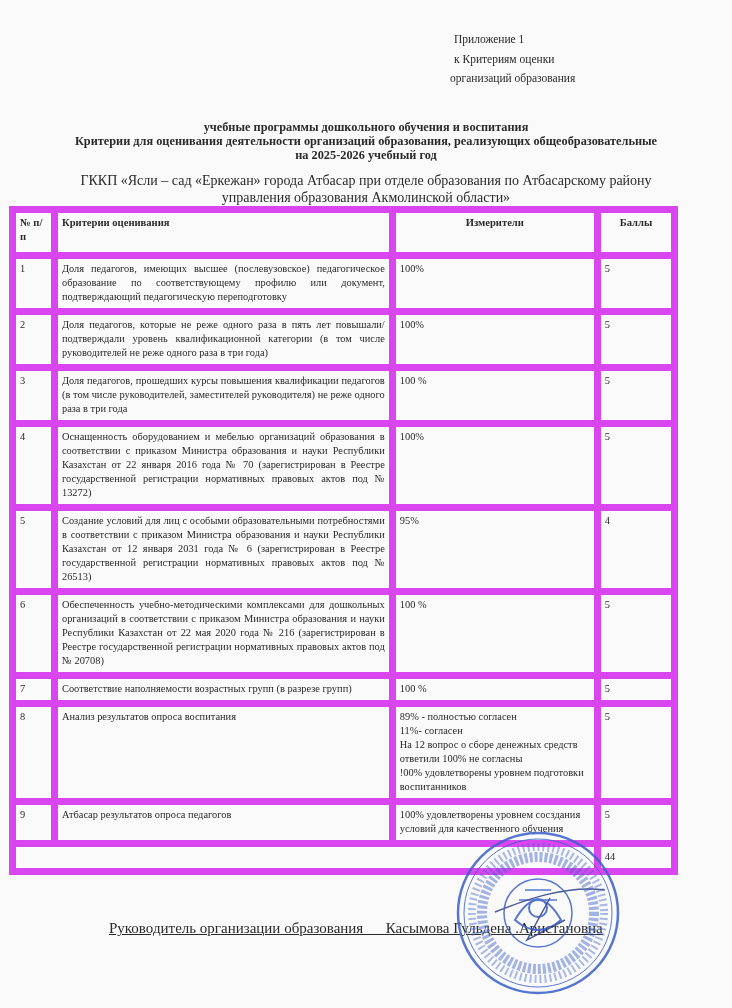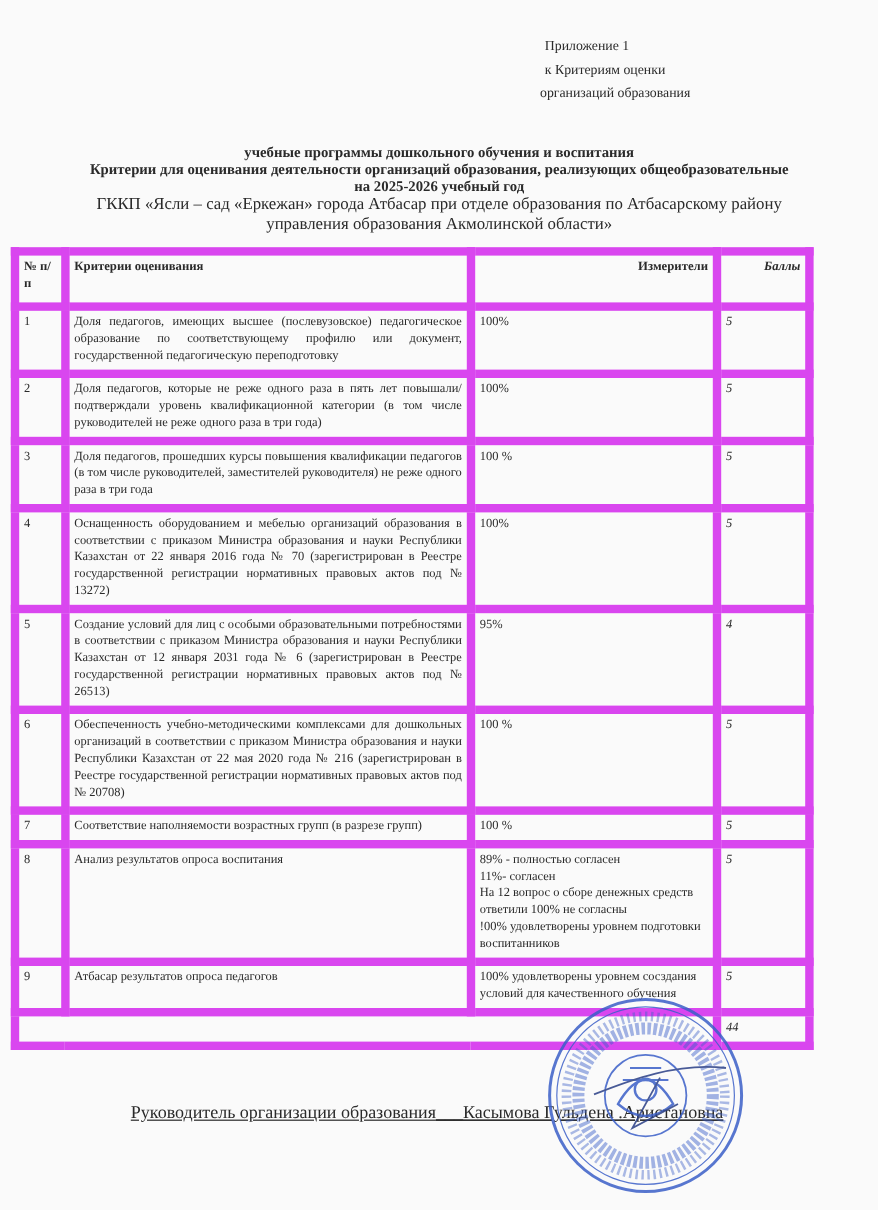--- a/index.html
+++ b/index.html
@@ -7,35 +7,35 @@
       width: 732px; height: 1008px; background: #fafafa; position: relative; overflow: hidden;
       font-family: "Liberation Serif", "DejaVu Serif", serif; color: #2a2a2a;
     }
     .appendix { position: absolute; left: 450px; top: 30px; font-size: 11.5px; line-height: 19.5px; }
     .appendix div { white-space: nowrap; }
     .appendix .l1 { padding-left: 4px; }
     .appendix .l2 { padding-left: 4px; }
     .title-block { position: absolute; left: 0; top: 120px; width: 732px; text-align: center; }
     .title-bold { font-weight: bold; font-size: 12.3px; line-height: 14px; font-family: "Liberation Sans Narrow", "Liberation Serif", serif; }
     .title-bold div { white-space: nowrap; }
-    .org { font-size: 14px; line-height: 17px; margin-top: 0; }
+    .org { font-size: 14px; line-height: 17px; margin-top: 10px; }
     .org div { white-space: nowrap; }
     table.criteria {
       position: absolute; left: 9px; top: 206px; width: 669px; border-collapse: collapse;
       font-size: 10.4px; line-height: 14px;
     }
     table.criteria td, table.criteria th {
       border: 7px solid #d946ef; vertical-align: top; padding: 3px 4px 4px 4px;
     }
-    table.criteria th { font-weight: bold; text-align: right; font-size: 10.6px; height: 32px; }
+    table.criteria th { font-weight: bold; text-align: center; font-size: 10.6px; height: 32px; }
     table.criteria th.num { text-align: left; }
     .c-num { width: 28px; }
     .c-crit { width: 338px; text-align: justify; text-align-last: left; }
     .c-meas { width: 198px; }
-    .c-score { width: 64px; font-style: italic; }
+    .c-score { width: 64px; }
     .pre { white-space: pre-line; }
     .sig { position: absolute; left: 109px; top: 920px; font-size: 15px; white-space: nowrap; text-decoration: underline; }
     .sig .name { text-decoration: underline; }
     .stamp { position: absolute; left: 455px; top: 830px; width: 166px; height: 166px; opacity: 0.85; }
   </style>
 </head>
 <body>
 
 <div class="appendix">
   <div class="l1">Приложение 1</div>
@@ -60,21 +60,21 @@
     <tr>
       <th class="c-num num">№ п/п</th>
       <th class="c-crit">Критерии оценивания</th>
       <th class="c-meas">Измерители</th>
       <th class="c-score">Баллы</th>
     </tr>
   </thead>
   <tbody id="rows">
       <tr>
         <td class="c-num">1</td>
-        <td class="c-crit">Доля педагогов, имеющих высшее (послевузовское) педагогическое образование по соответствующему профилю или документ, государственной педагогическую переподготовку</td>
+        <td class="c-crit">Доля педагогов, имеющих высшее (послевузовское) педагогическое образование по соответствующему профилю или документ, подтверждающий педагогическую переподготовку</td>
         <td class="c-meas pre">100%</td>
         <td class="c-score">5</td>
       </tr>
       <tr>
         <td class="c-num">2</td>
         <td class="c-crit">Доля педагогов, которые не реже одного раза в пять лет повышали/подтверждали уровень квалификационной категории (в том числе руководителей не реже одного раза в три  года)</td>
         <td class="c-meas pre">100%</td>
         <td class="c-score">5</td>
       </tr>
       <tr>

